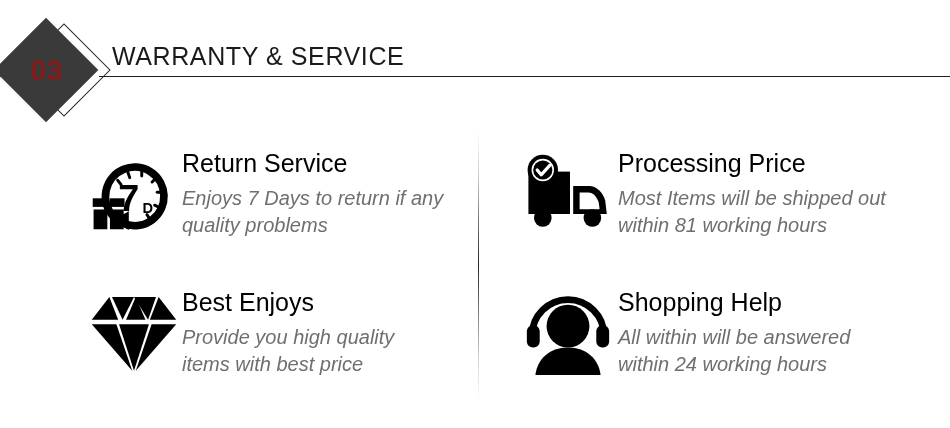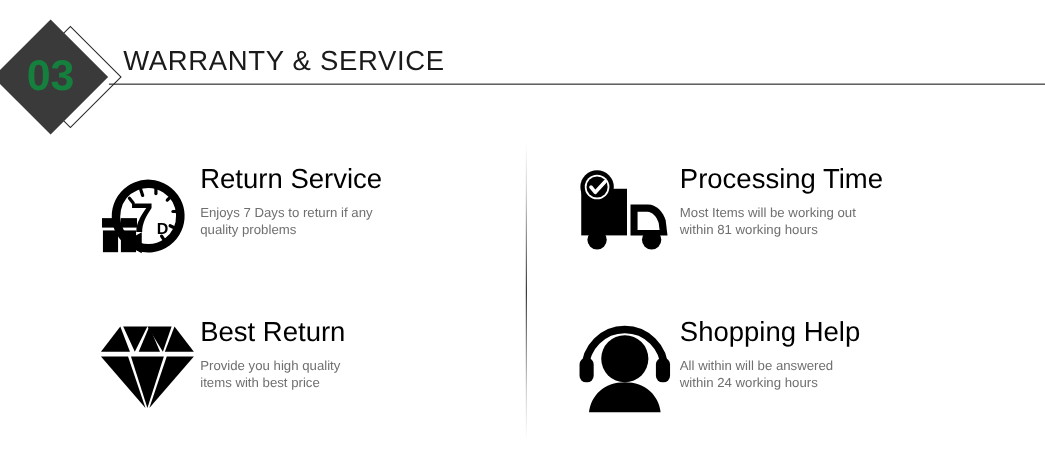--- a/index.html
+++ b/index.html
@@ -34,22 +34,22 @@
     width:74px; height:74px;
     background:#3a3a3a;
     transform:rotate(45deg);
     box-sizing:border-box;
   }
   .diamond-number{
     position:absolute;
     left:9px; top:33px;
     width:74px; height:74px;
     display:flex;align-items:center;justify-content:center;
-    color:#15803d;
-    font-size:39px;
+    color:#7f1d1d;
+    font-size:29px;
     font-weight:bold;
     letter-spacing:0px;
     font-family:"Liberation Sans", sans-serif;
   }
   .header-title{
     position:absolute;
     left:112px; top:42px;
     font-size:25px;
     font-weight:normal;
     letter-spacing:0.6px;
@@ -108,24 +108,25 @@
   .feat-title{
     font-size:25px;
     font-weight:400;
     color:#000000;
     line-height:1.1;
     margin-bottom:7px;
     white-space:nowrap;
     font-family:"Liberation Sans", sans-serif;
   }
   .feat-desc{
-    font-size:12px;
+    font-size:20px;
     color:#6f6f6f;
     line-height:1.38;
     font-family:"Liberation Sans", sans-serif;
+    font-style:italic;
   }
   .feat-desc span{display:block;white-space:nowrap;}
   svg{display:block;}
 </style>
 </head>
 <body>
 
 <div id="header">
 
   <div class="diamond-outline"></div>
@@ -195,23 +196,23 @@
           <circle cx="88" cy="80" r="11"></circle>
 
           <circle cx="26" cy="20" r="19" fill="#000"></circle>
           <circle cx="26" cy="20" r="14" fill="#ffffff"></circle>
           <circle cx="26" cy="20" r="12" fill="#000"></circle>
           <path d="M19,20 l5,6 l11,-12" fill="none" stroke="#ffffff" stroke-width="4" stroke-linecap="round" stroke-linejoin="round"></path>
         </g>
       </svg>
     </div>
     <div class="feat-text">
-      <div class="feat-title">Processing Time</div>
-      <div class="feat-desc">
-        <span>Most Items will be working out</span>
+      <div class="feat-title">Processing Price</div>
+      <div class="feat-desc">
+        <span>Most Items will be shipped out</span>
         <span>within 81 working hours</span>
       </div>
     </div>
   </div>
 
   <div class="feature pos-bl">
     <div class="feat-icon">
       <svg width="88" height="80" viewBox="0 0 100 90" aria-hidden="true">
         <g fill="#000">
 
@@ -221,21 +222,21 @@
           <polygon points="50,4 75,4 66,30"></polygon>
           <polygon points="68,30 78,4 98,30"></polygon>
 
           <polygon points="2,35 30,35 48,88"></polygon>
           <polygon points="33,35 67,35 50,88"></polygon>
           <polygon points="70,35 98,35 52,88"></polygon>
         </g>
       </svg>
     </div>
     <div class="feat-text">
-      <div class="feat-title">Best Return</div>
+      <div class="feat-title">Best Enjoys</div>
       <div class="feat-desc">
         <span>Provide you high quality</span>
         <span>items with best price</span>
       </div>
     </div>
   </div>
 
   <div class="feature pos-br">
     <div class="feat-icon">
       <svg width="86" height="84" viewBox="0 0 100 98" aria-hidden="true">

